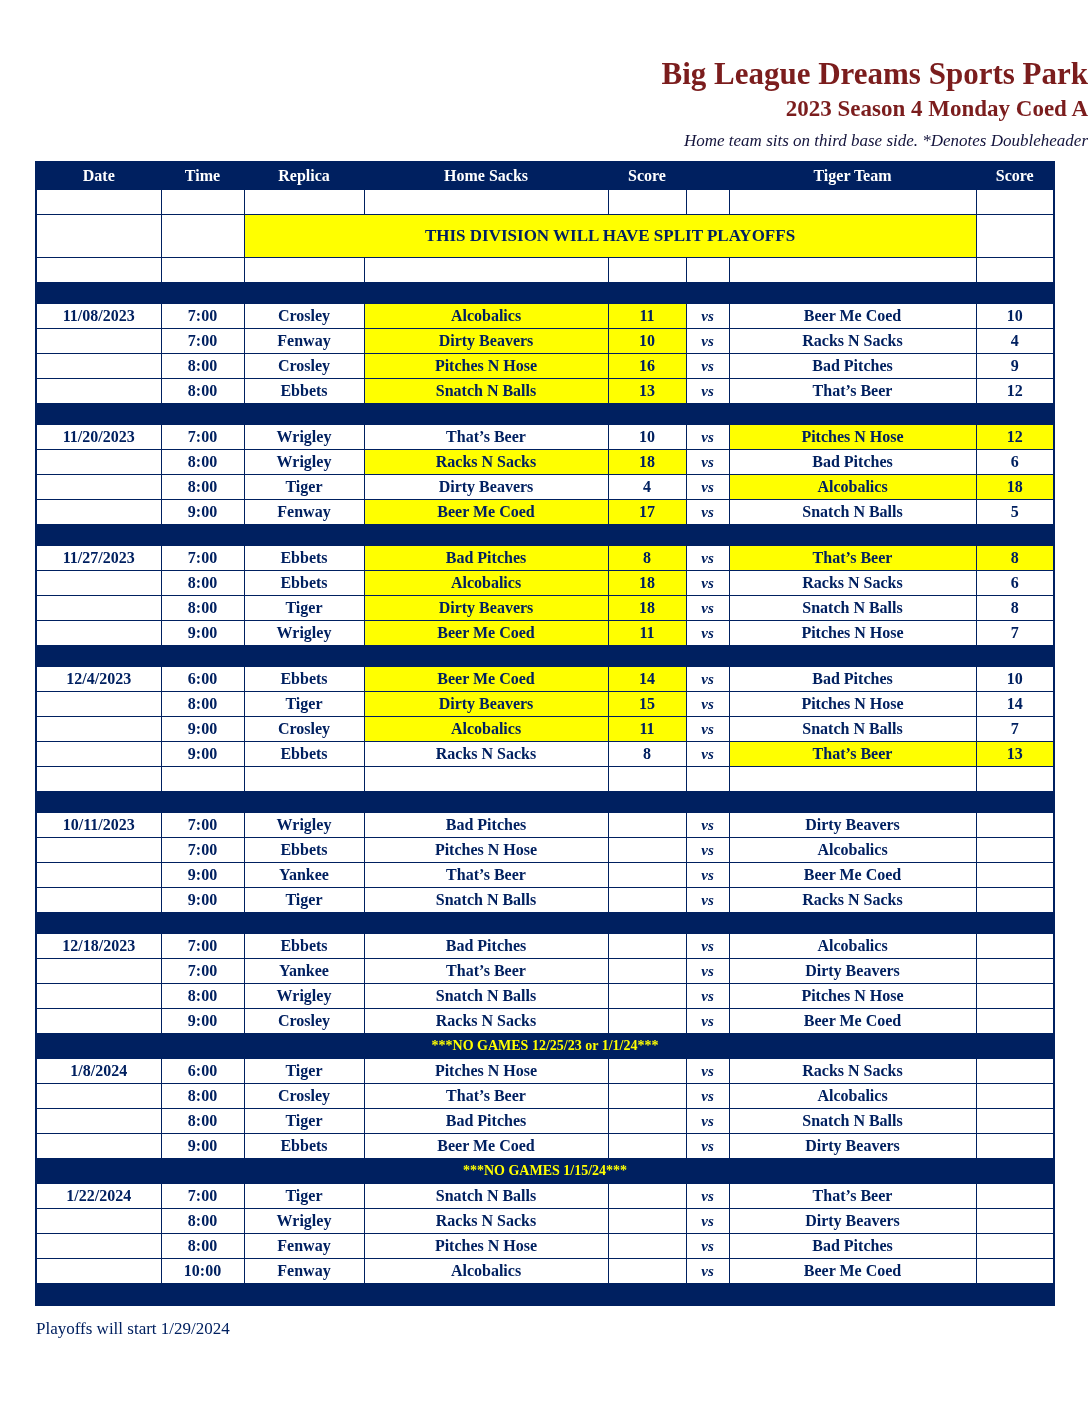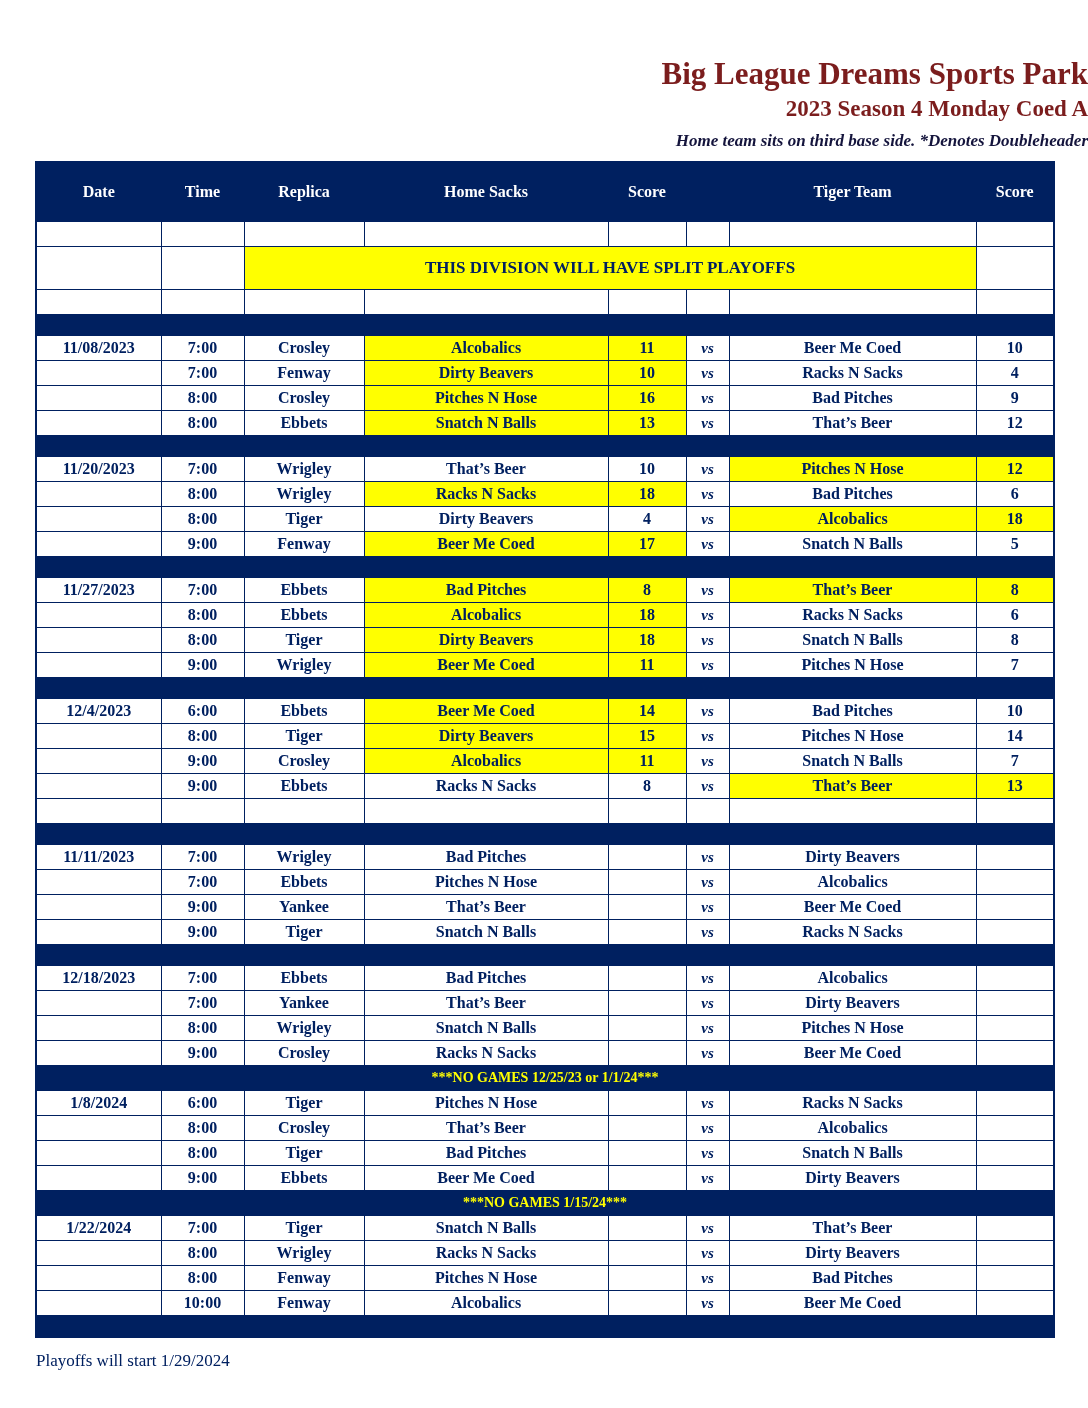--- a/index.html
+++ b/index.html
@@ -21,21 +21,21 @@
   }
   .subtitle {
     font-size: 23px;
     font-weight: bold;
     color: #7b1d1d;
     line-height: 30px;
     margin-top: 2px;
   }
   .note {
     font-size: 17px;
-    font-weight: bold;
+    font-weight: normal;
     font-style: italic;
     color: #14143c;
     line-height: 22px;
     margin-top: 6px;
   }
   table.schedule {
     border-collapse: collapse;
     table-layout: fixed;
     width: 1018px;
     margin: 9px 0 0 35px;
@@ -49,21 +49,21 @@
   col.c-vs    { width: 43px; }
   col.c-away  { width: 247px; }
   col.c-score2{ width: 78px; }
   th {
     background: #002060;
     color: #ffffff;
     font-size: 16px;
     font-weight: bold;
     height: 26px;
     border: 1px solid #002060;
-    padding: 16px;
+    padding: 0;
   }
   td {
     height: 24px;
     border: 1px solid #002060;
     text-align: center;
     vertical-align: middle;
     color: #002060;
     font-weight: bold;
     font-size: 16px;
     padding: 0 2px;
@@ -333,21 +333,21 @@
           <td></td>
           <td></td>
           <td></td>
           <td></td>
           <td></td>
         </tr>
         <tr>
           <td class="sep-cell" colspan="8"></td>
         </tr>
         <tr>
-          <td>11/11/2023</td>
+          <td>10/11/2023</td>
           <td>7:00</td>
           <td>Wrigley</td>
           <td>Bad Pitches</td>
           <td></td>
           <td class="vs">vs</td>
           <td>Dirty Beavers</td>
           <td></td>
         </tr>
         <tr>
           <td></td>

